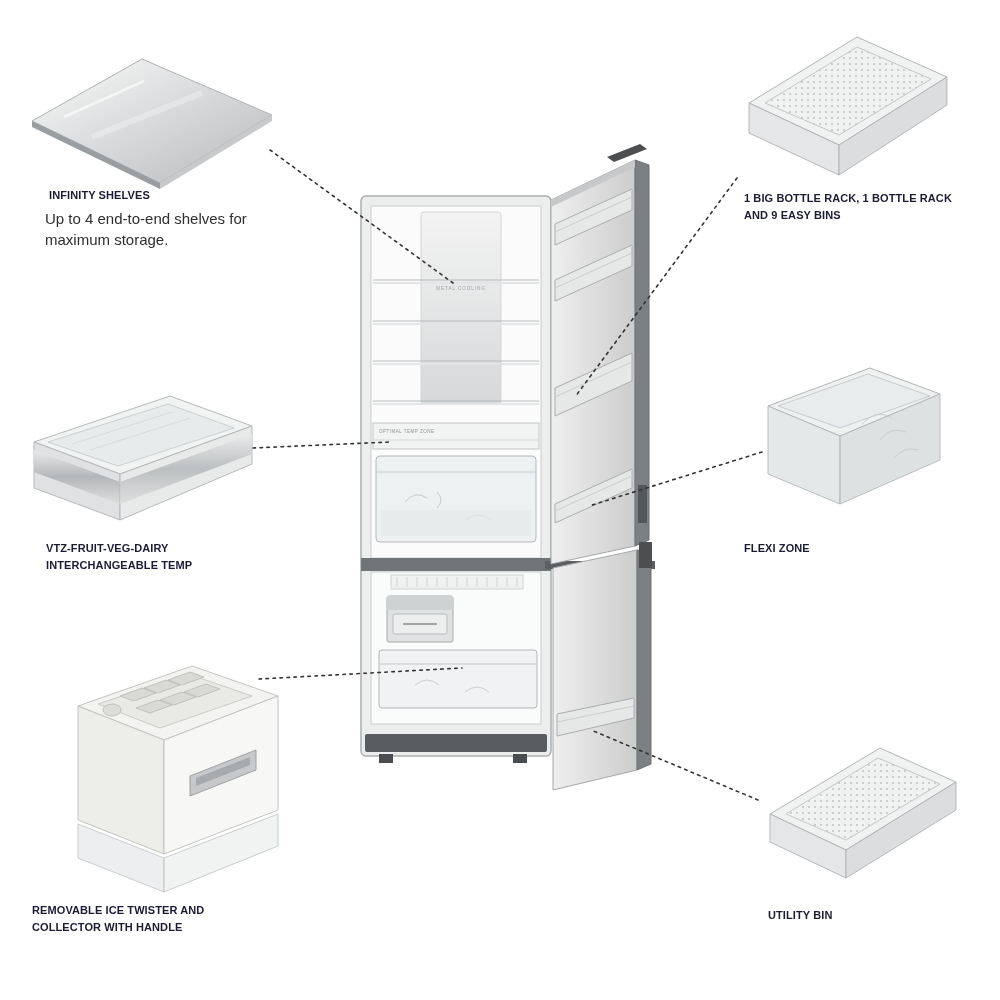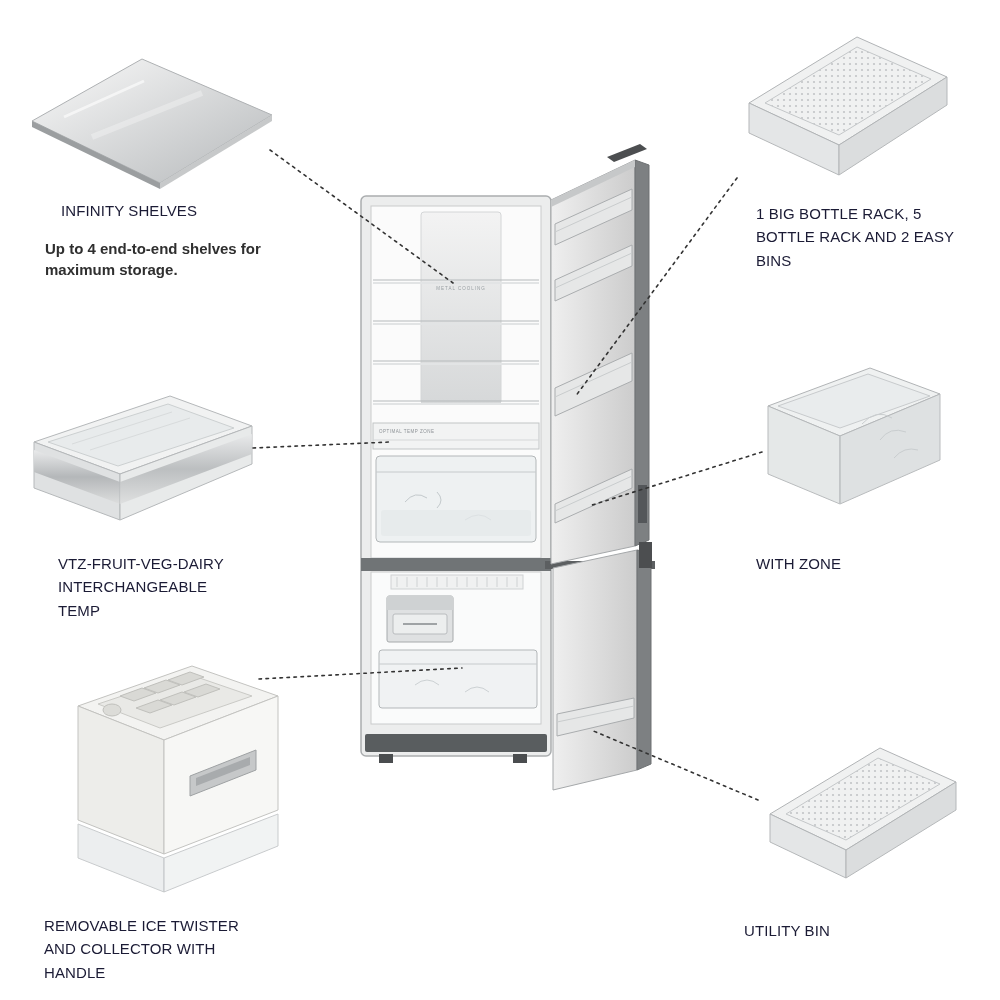--- a/index.html
+++ b/index.html
@@ -2,25 +2,25 @@
 <html><head>
 <meta charset="utf-8">
 <style>
   html,body{margin:0;padding:0;}
   body{
     width:1000px;height:1000px;position:relative;background:#ffffff;
     font-family:"Liberation Sans", sans-serif;overflow:hidden;
   }
   .callout{position:absolute;}
   .co-title{
-    margin:16px;font-size:15px;font-weight:400;color:#1b1b35;
+    margin:4px;font-size:11px;font-weight:700;color:#1b1b35;
     line-height:1.55;letter-spacing:0.1px;
   }
   .co-desc{
-    margin:3px 0 0;font-size:15px;color:#2f2f2f;line-height:1.4;font-weight:bold;
+    margin:3px 0 0;font-size:15px;color:#2f2f2f;line-height:1.4;
   }
   svg{display:block;}
   #connectors{position:absolute;left:0;top:0;pointer-events:none;z-index:5;}
   .icon-wrap{position:absolute;z-index:2;}
 </style>
 </head>
 <body>
 
 <svg class="icon-wrap" style="left:345px;top:140px;" width="320" height="660" viewBox="0 0 320 660">
   <defs>
@@ -222,30 +222,30 @@
     <line x1="758" y1="800" x2="591" y2="730"></line>
   </g>
 </svg>
 
 <div class="callout" style="left:45px;top:183px;width:235px;">
   <h3 class="co-title">INFINITY SHELVES</h3>
   <p class="co-desc">Up to 4 end-to-end shelves for maximum storage.</p>
 </div>
 
 <div class="callout" style="left:740px;top:186px;width:232px;">
-  <h3 class="co-title">1 BIG BOTTLE RACK, 5 BOTTLE RACK AND 2 EASY BINS</h3>
+  <h3 class="co-title">1 BIG BOTTLE RACK, 1 BOTTLE RACK AND 9 EASY BINS</h3>
 </div>
 
 <div class="callout" style="left:42px;top:536px;width:205px;">
   <h3 class="co-title">VTZ-FRUIT-VEG-DAIRY INTERCHANGEABLE TEMP</h3>
 </div>
 
 <div class="callout" style="left:740px;top:536px;width:220px;">
-  <h3 class="co-title">WITH ZONE</h3>
+  <h3 class="co-title">FLEXI ZONE</h3>
 </div>
 
 <div class="callout" style="left:28px;top:898px;width:235px;">
   <h3 class="co-title">REMOVABLE ICE TWISTER AND COLLECTOR WITH HANDLE</h3>
 </div>
 
-<div class="callout" style="left:728px;top:903px;width:220px;">
+<div class="callout" style="left:764px;top:903px;width:220px;">
   <h3 class="co-title">UTILITY BIN</h3>
 </div>
 
 </body></html>

